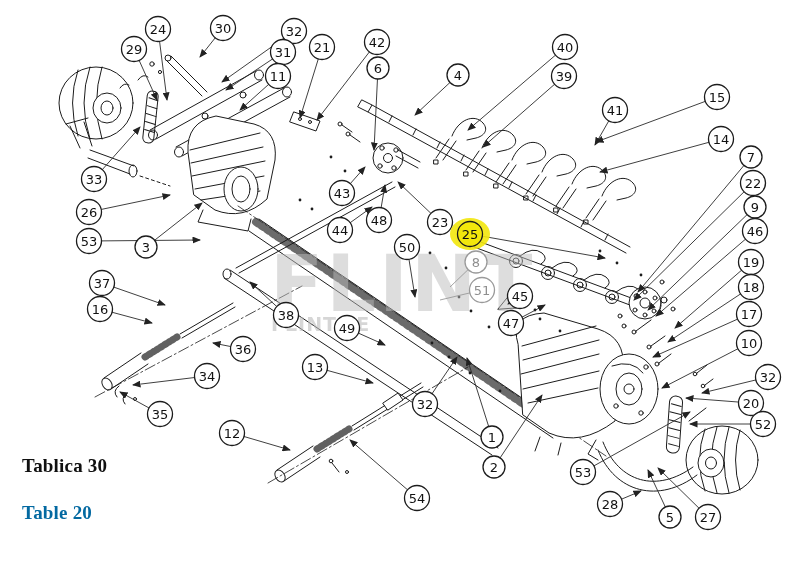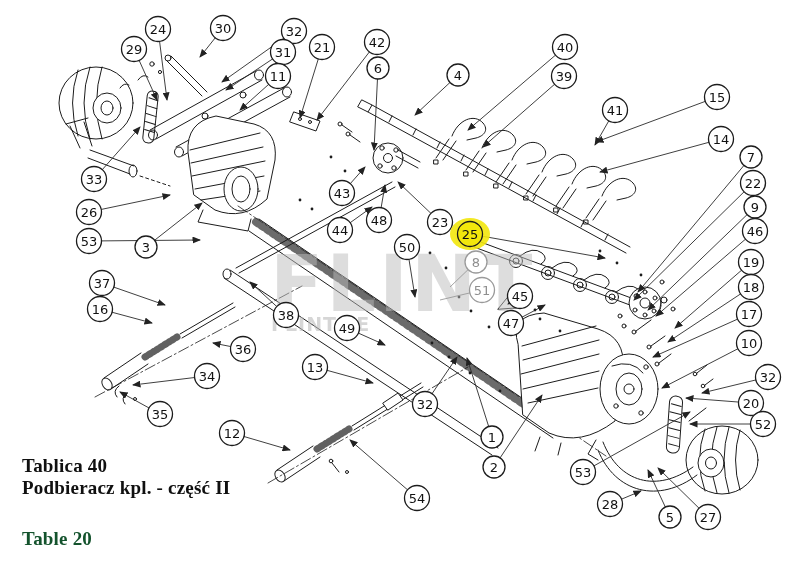--- a/index.html
+++ b/index.html
@@ -15,21 +15,21 @@
   .leader.ghost{stroke:#9a9a9a;}
   .callout-circle{fill:#ffffff;stroke:#1c1c1c;stroke-width:1.3;}
   .callout-circle.ghost{stroke:#9a9a9a;}
   .callout-circle.hl{fill:#f2e70c;}
   .callout-text{font-family:"DejaVu Sans",sans-serif;font-size:13px;fill:#111;
                 text-anchor:middle;}
   .callout-text.ghost{fill:#8f8f8f;}
   .caption{position:absolute;left:22px;font-family:"Liberation Serif",serif;
            font-weight:bold;font-size:19px;line-height:22px;letter-spacing:.2px;}
   .caption-pl{top:455px;color:#101010;}
-  .caption-en{top:528px;color:#14532d;}
+  .caption-en{top:502px;color:#0369a1;}
 </style>
 </head>
 <body>
 
 <div class="stage">
 
   <svg id="diagram" width="800" height="582" viewBox="0 0 800 582">
     <defs>
       <marker id="arr" markerWidth="9" markerHeight="7" refX="7.5" refY="3.5" orient="auto" markerUnits="userSpaceOnUse">
         <path d="M0,0 L8.5,3.5 L0,7 Z" fill="#222"></path>
@@ -401,19 +401,18 @@
         <circle cx="610" cy="504" r="12.5" class="callout-circle"></circle>
         <text x="610" y="508.5" class="callout-text">28</text>
         <circle cx="670" cy="517" r="11" class="callout-circle"></circle>
         <text x="670" y="521.5" class="callout-text">5</text>
         <circle cx="708" cy="517" r="12.5" class="callout-circle"></circle>
         <text x="708" y="521.5" class="callout-text">27</text>
       </g>
   </svg>
 
   <div class="caption caption-pl">
-    <div>Tablica 40</div>
-    <div>Podbieracz kpl. - część II</div>
+    <div>Tablica 30</div>
   </div>
   <div class="caption caption-en">
     <div>Table 20</div>
   </div>
 </div>
 
 </body></html>

